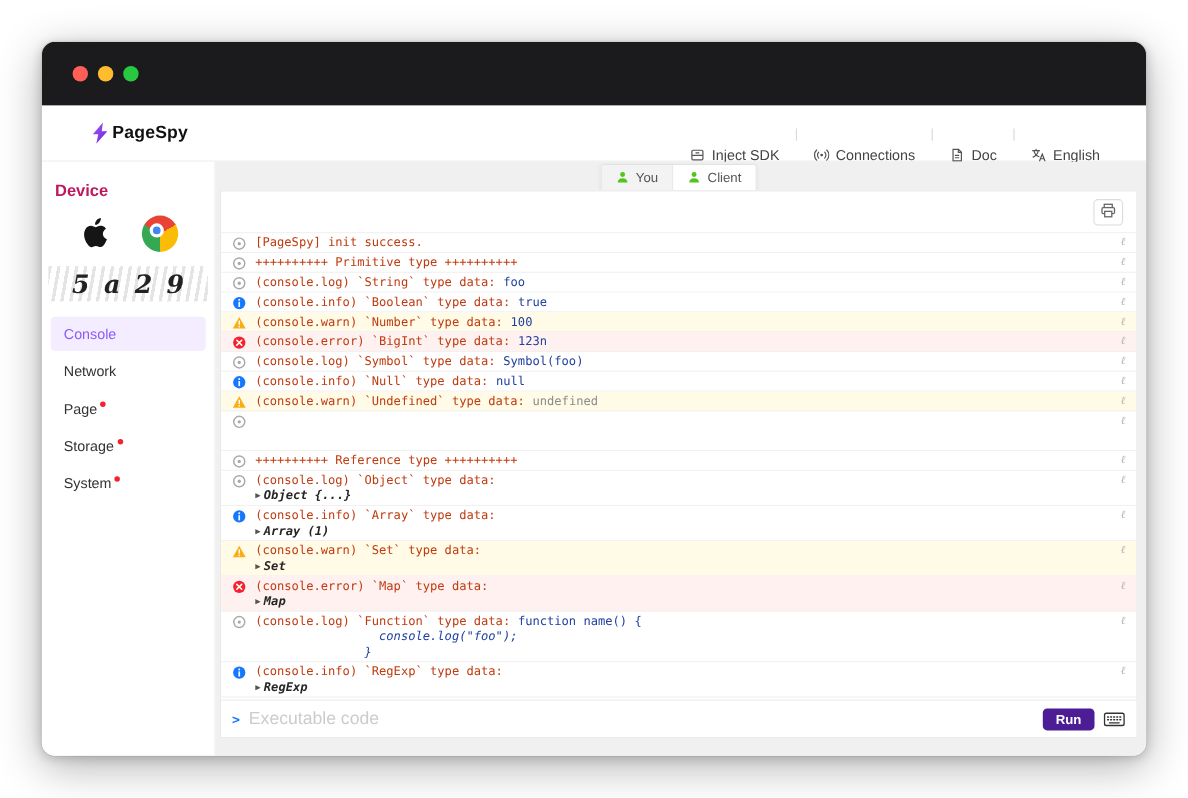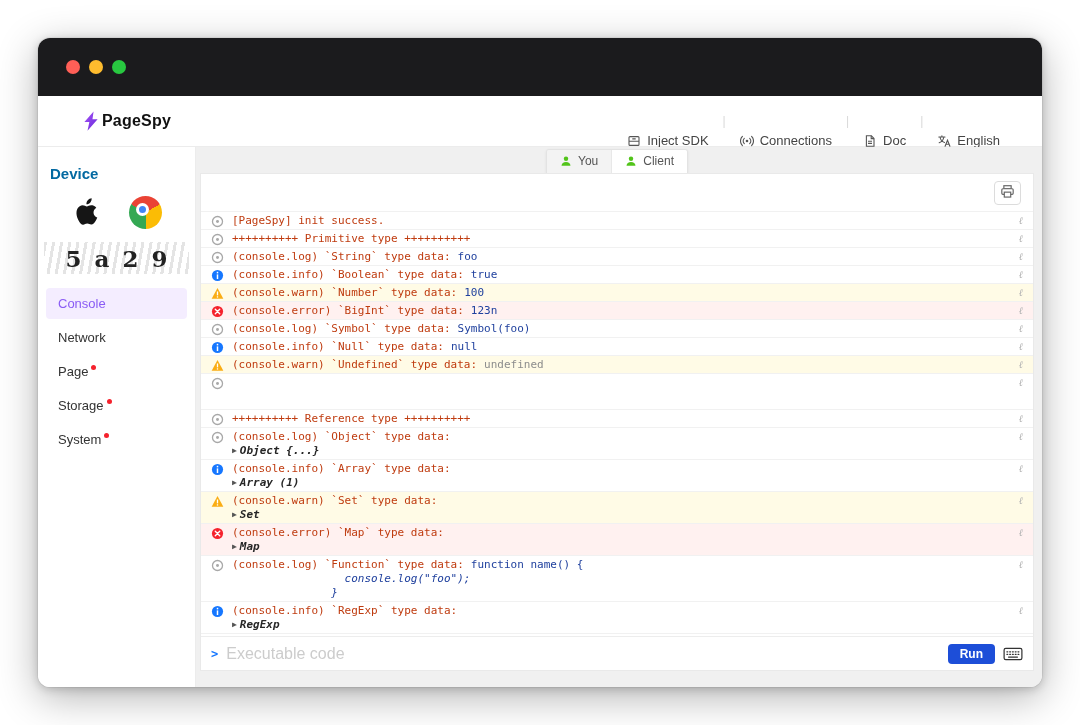--- a/index.html
+++ b/index.html
@@ -25,29 +25,29 @@
   .brand { display:flex; align-items:center; gap:0; cursor:pointer; }
   .brand-name { font-weight:bold; font-size:16px; color:#111; letter-spacing:.2px; }
   .logo svg { display:block; }
   .nav { display:flex; align-items:center; gap:14px; font-size:13px; color:#444; }
   .nav-item { display:flex; align-items:center; gap:6px; cursor:pointer;margin-top:39px; }
   .nav-ic svg { display:block; }
   .sep { color:#d9d9d9; font-size:12px; }
   
   .content { flex:1; display:flex; min-height:0; }
   .sidebar { width:158px; flex:none; background:#fff; border-right:1px solid #ececec; padding-top:14px; }
-  .side-title { font-size:15px; font-weight:bold; color:#0369a1; margin:4px 0 12px 12px; }
+  .side-title { font-size:15px; font-weight:bold; color:#be185d; margin:4px 0 12px 12px; }
   .plat { display:flex; align-items:center; justify-content:space-evenly; margin:2px 8px 12px; }
   .apple svg { display:block; }
   .chrome { position:relative; width:33px; height:33px; border-radius:50%; display:inline-block;
     background:conic-gradient(from -60deg, #ea4335 0 120deg, #fbbc05 120deg 240deg, #34a853 240deg 360deg); }
   .chrome .core { position:absolute; left:50%; top:50%; width:13px; height:13px; margin:-9.5px 0 0 -9.5px;
     background:#4285f4; border:3px solid #fff; border-radius:50%; }
   .code { margin:0 6px 14px; height:32px; display:flex; align-items:center; justify-content:center;
-    font-family:"DejaVu Serif", serif; font-weight:bold; font-size:23px; color:#222;
+    font-family:"DejaVu Serif", serif; font-style:italic; font-weight:bold; font-size:23px; color:#222;
     letter-spacing:13px; padding-left:13px;
     background:repeating-linear-gradient(100deg, #e4e4e4 0 3px, transparent 3px 8px);text-align:right; }
   .menu { list-style:none; margin:0; padding:0; font-size:13px; color:#333; }
   .menu li { margin:3px 8px; padding:8px 12px; border-radius:4px; cursor:pointer; }
   .menu li.active { background:#f4edff; color:#8a5cf5; }
   .dot { display:inline-block; width:5px; height:5px; border-radius:50%; background:#f5222d;
     margin-left:3px; vertical-align:top; margin-top:1px; }
   
   .main { flex:1; min-width:0; background:#f0f0f0; display:flex; flex-direction:column; padding:0 8px 16px 4px; }
   .tabbar { height:26px; flex:none; display:flex; justify-content:center; align-items:flex-end; }
@@ -76,21 +76,21 @@
   .value.muted { color:#8c8c8c; }
   .codeline { color:#20419e; font-style:italic; white-space:pre; }
   .expand { color:#262626; font-style:italic; font-weight:bold; cursor:pointer; }
   .expand .arrow { color:#555; font-style:normal; font-size:8px; margin-right:3px; vertical-align:1px; }
   .meta { flex:none; color:#b3b3b3; font-family:"DejaVu Serif", serif; font-style:italic; font-size:10px;
     margin-top:1px; cursor:pointer; }
   .exec { height:34px; flex:none; border-top:1px solid #ededed; display:flex; align-items:center;
     gap:8px; padding:0 10px; background:#fff; }
   .prompt { color:#1677ff; font-weight:bold; font-family:"DejaVu Sans Mono", monospace; font-size:12px; }
   .ph { flex:1; color:#cccccc; font-size:16px; cursor:text; }
-  .run { background:#1d4ed8; color:#fff; border:none; border-radius:4px; font-size:12px; font-weight:bold;
+  .run { background:#4c1d95; color:#fff; border:none; border-radius:4px; font-size:12px; font-weight:bold;
     padding:3px 12px; cursor:pointer; }
   .kbd { display:flex; align-items:center; cursor:pointer; }
 </style>
 </head>
 <body>
 
 <div class="stage">
   <div class="window">
 
     <div class="titlebar">

